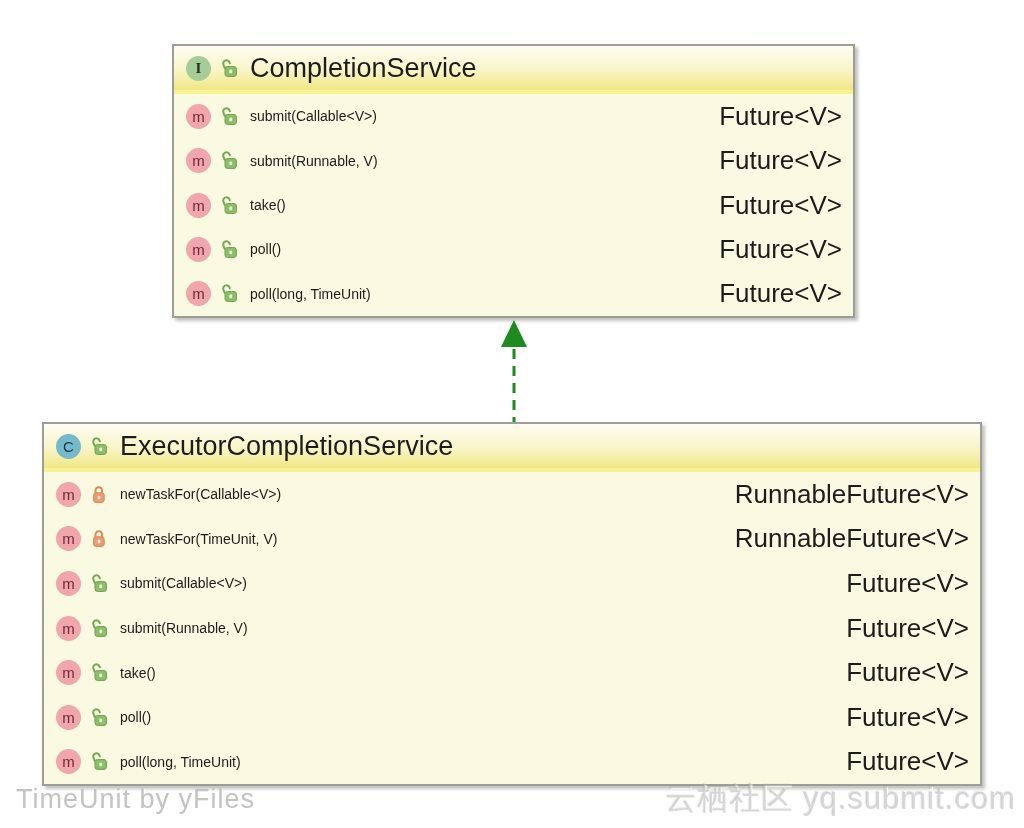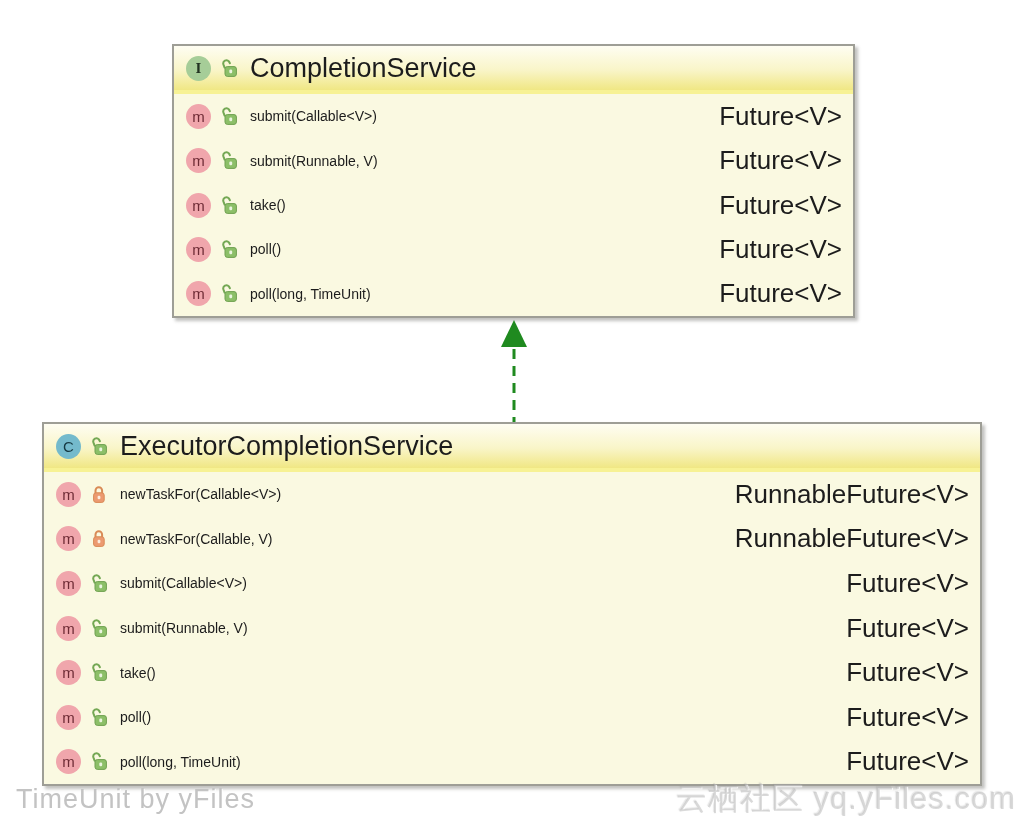--- a/index.html
+++ b/index.html
@@ -234,21 +234,21 @@
 
       <div class="method-row">
         <span class="badge badge-method">m</span>
         <span class="lock">
           <svg width="16" height="19" viewBox="0 0 16 19">
             <path d="M4.5 8.4 V5.6 A3.3 3.3 0 0 1 11.1 5.6 V8.4" fill="none" stroke="#d98a55" stroke-width="2"></path>
             <rect x="2.6" y="7.8" width="10.6" height="9.6" rx="2.4" fill="#ec9a70" stroke="#d98a55" stroke-width="1"></rect>
             <rect x="6.6" y="10.7" width="2.8" height="3.6" rx="1.2" fill="#fcebdd"></rect>
           </svg>
         </span>
-        <span class="method-label">newTaskFor(Callable, V)</span>
+        <span class="method-label">newTaskFor(TimeUnit, V)</span>
         <span class="method-return">RunnableFuture&lt;V&gt;</span>
       </div>
 
       <div class="method-row">
         <span class="badge badge-method">m</span>
         <span class="lock">
           <svg width="18" height="19" viewBox="0 0 18 19">
             <path d="M4.6 8.6 L3.4 5.4 A3.2 3.2 0 0 1 8.9 2.4 L9.9 4.2" fill="none" stroke="#74a854" stroke-width="2" stroke-linecap="round"></path>
             <rect x="5" y="7.6" width="11.4" height="9.8" rx="2.4" fill="#8cbf68" stroke="#6fa050" stroke-width="1"></rect>
             <rect x="9.3" y="10.6" width="2.9" height="3.6" rx="1.2" fill="#eaf4e0"></rect>
@@ -307,15 +307,15 @@
           </svg>
         </span>
         <span class="method-label">poll(long, TimeUnit)</span>
         <span class="method-return">Future&lt;V&gt;</span>
       </div>
 
     </div>
   </div>
 
   <div class="footer-text powered-by">TimeUnit by yFiles</div>
-  <div class="footer-text watermark">云栖社区 yq.yFiles.com</div>
+  <div class="footer-text watermark">云栖社区 yq.submit.com</div>
 
 </div>
 
 </body></html>

